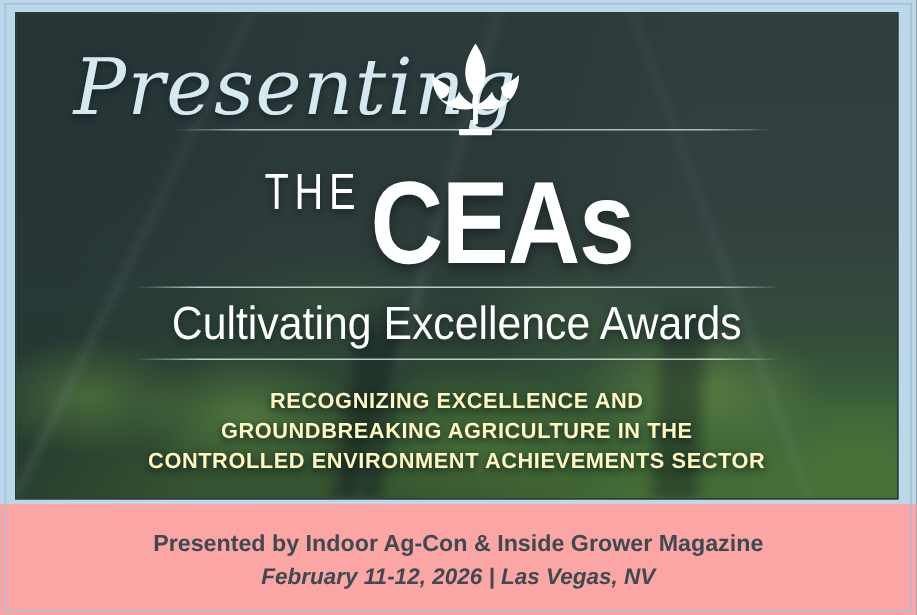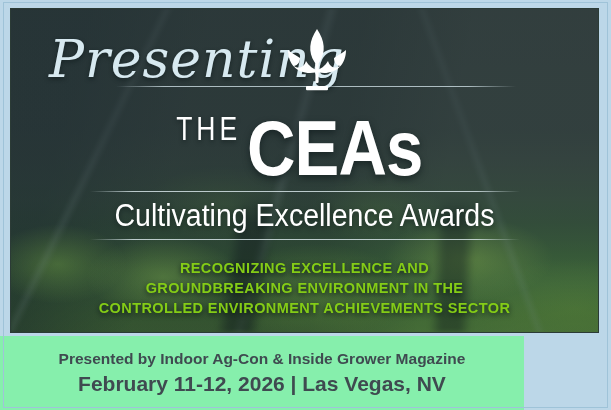--- a/index.html
+++ b/index.html
@@ -149,41 +149,41 @@
   }
 
   
   #body-block{
     position:absolute;left:0;top:250px;width:100%;
     display:flex;flex-direction:column;align-items:center;
     gap:2px;
   }
   .body-line{
     font-family:"Liberation Sans","DejaVu Sans", sans-serif;
-    font-size:14.5px;font-weight:bold;color:#84cc16;
+    font-size:14.5px;font-weight:bold;color:#fef9c3;
     letter-spacing:.4px;
     white-space:nowrap;
     text-shadow:0 2px 5px rgba(8,18,20,.75);
     line-height:18px;
   }
 
   
   #footer{
-    position:absolute;left:0;top:336px;width:524px;height:74px;
+    position:absolute;left:0;top:336px;width:611px;height:74px;
     display:flex;flex-direction:column;align-items:center;justify-content:center;
     gap:4px;
-    background:#86efac;
+    background:#fca5a5;
   }
   .footer-line{
     font-family:"Liberation Sans","DejaVu Sans", sans-serif;
     font-weight:bold;color:#3f4a50;
     white-space:nowrap;
   }
   #footer-presented{font-size:15.5px;letter-spacing:0px;}
-  #footer-date{font-size:21px;letter-spacing:0px;}
+  #footer-date{font-size:15px;letter-spacing:0px;font-style:italic;}
 </style>
 </head>
 <body>
 
 <div id="poster">
 
   <div id="hero">
     <div id="hero-photo"></div>
     <div id="hero-lines"></div>
     <div id="hero-rails"></div>
@@ -219,21 +219,21 @@
       </div>
 
       <div id="subtitle-block">
         <div class="sub-rule"></div>
         <div id="subtitle">Cultivating Excellence Awards</div>
         <div class="sub-rule"></div>
       </div>
 
       <div id="body-block">
         <div class="body-line">RECOGNIZING EXCELLENCE AND</div>
-        <div class="body-line">GROUNDBREAKING ENVIRONMENT IN THE</div>
+        <div class="body-line">GROUNDBREAKING AGRICULTURE IN THE</div>
         <div class="body-line">CONTROLLED ENVIRONMENT ACHIEVEMENTS SECTOR</div>
       </div>
 
     </div>
   </div>
 
   <div id="footer">
     <div class="footer-line" id="footer-presented">Presented by Indoor Ag-Con &amp; Inside Grower Magazine</div>
     <div class="footer-line" id="footer-date">February 11-12, 2026  |  Las Vegas, NV</div>
   </div>

